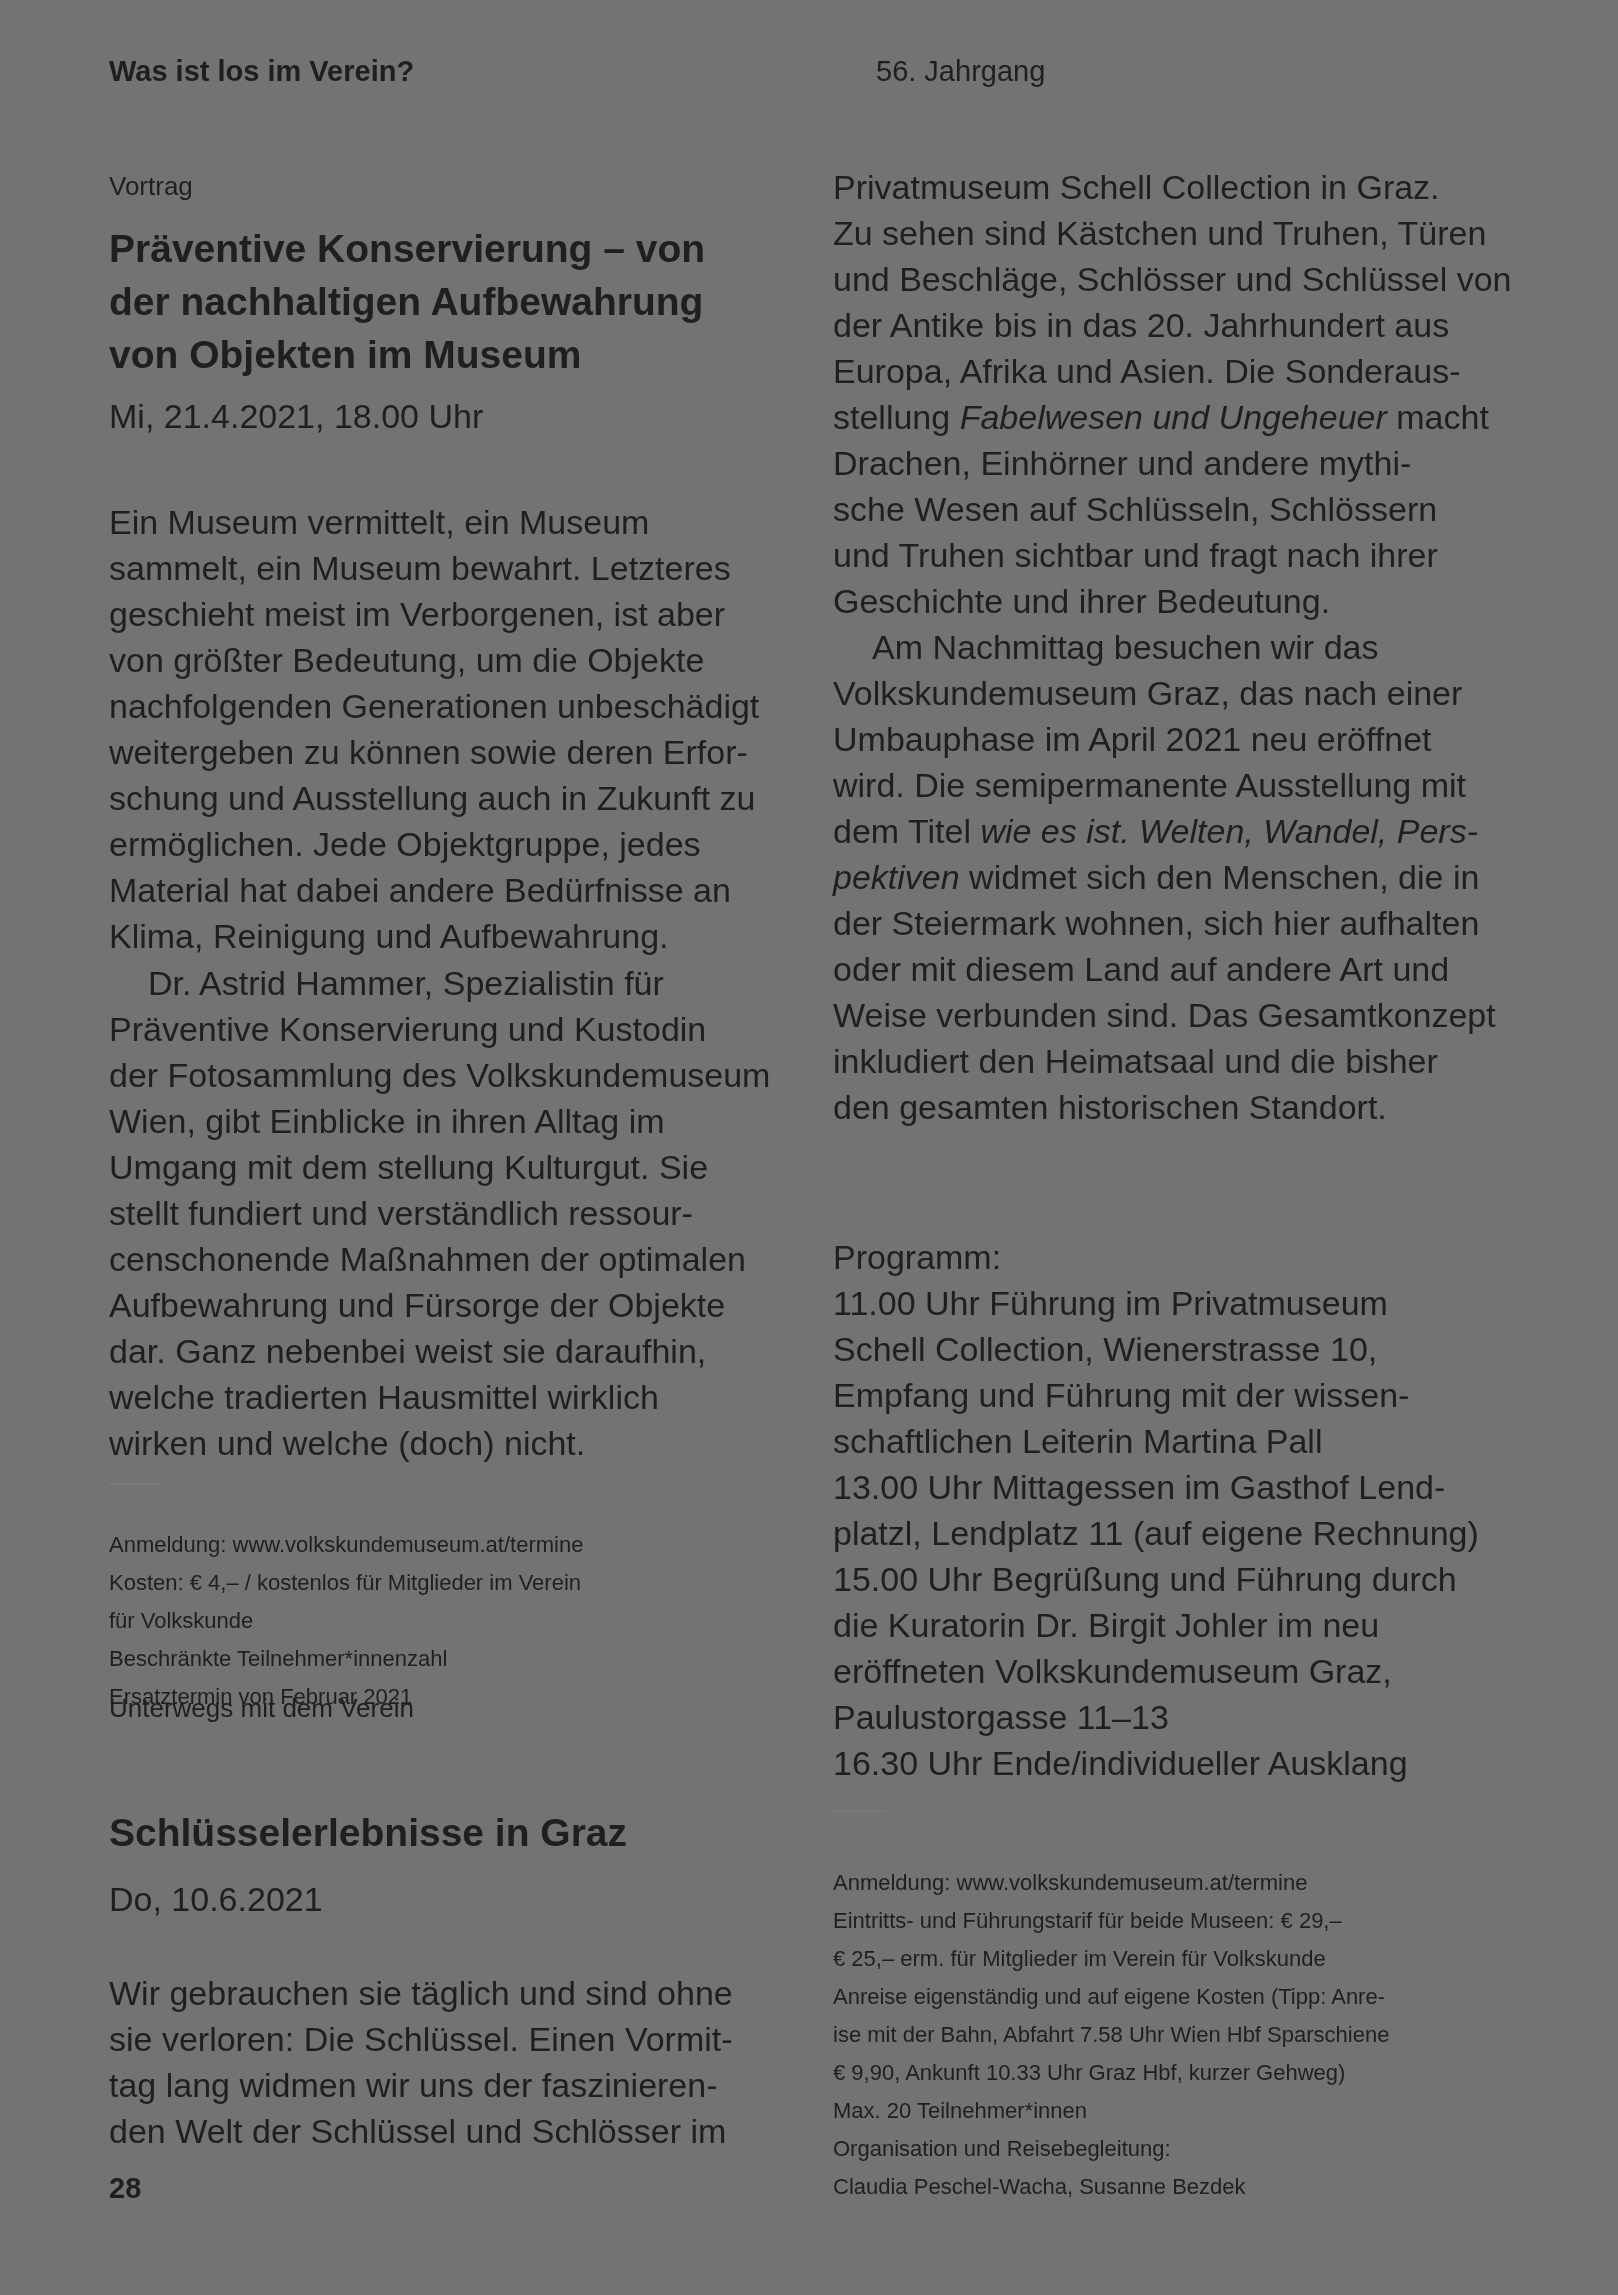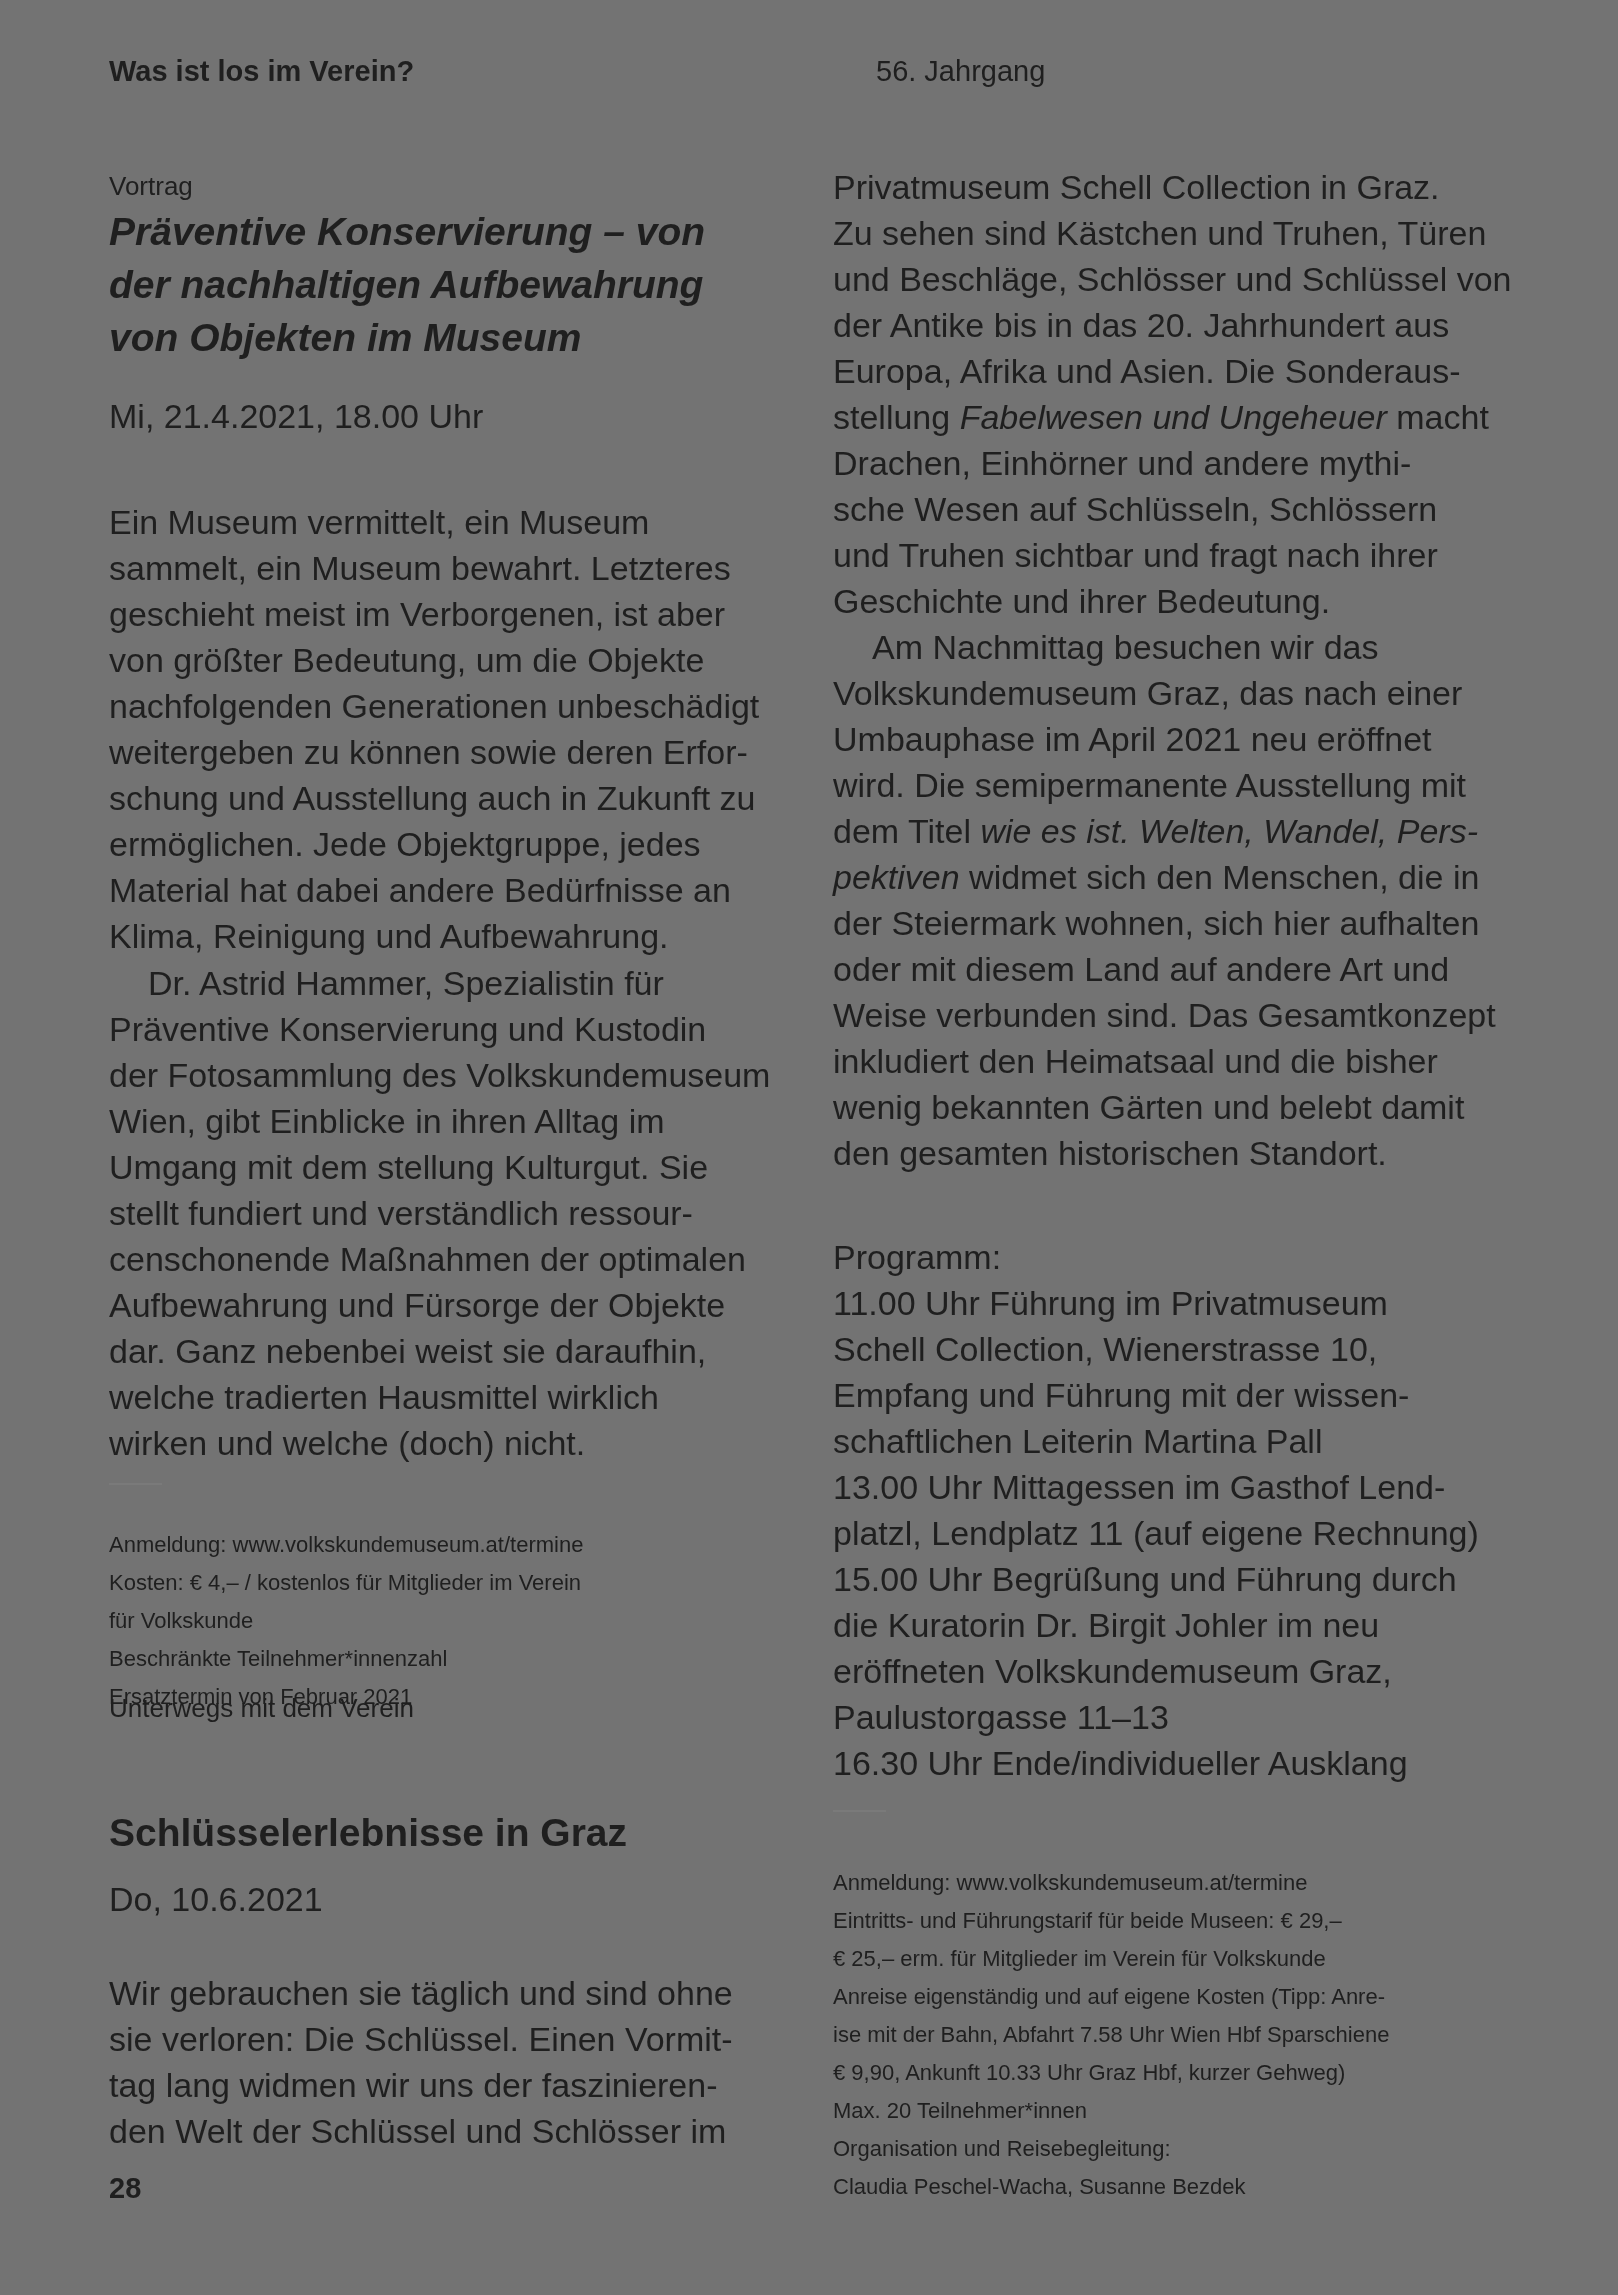--- a/index.html
+++ b/index.html
@@ -33,21 +33,21 @@
 </head>
 <body>
 
 <div class="page">
 
   <div class="abs page-header bold" style="left:109px; top:55px;">Was ist los im Verein?</div>
   <div class="abs page-header" style="left:876px; top:55px;">56. Jahrgang</div>
 
   <div class="abs kicker line" style="left:109px; top:160px;">Vortrag</div>
 
-  <div class="abs" style="left:109px; top:205px;font-style:italic;">
+  <div class="abs" style="left:109px; top:222px;">
     <div class="headline line">Präventive Konservierung – von</div>
     <div class="headline line">der nachhaltigen Aufbewahrung</div>
     <div class="headline line">von Objekten im Museum</div>
   </div>
 
   <div class="abs date-line line" style="left:109px; top:393px;">Mi, 21.4.2021, 18.00 Uhr</div>
 
   <div class="abs body-text" style="left:109px; top:499px;">
     <div class="line">Ein Museum vermittelt, ein Museum</div>
     <div class="line">sammelt, ein Museum bewahrt. Letzteres</div>
@@ -112,21 +112,20 @@
     <div class="line indent">Am Nachmittag besuchen wir das</div>
     <div class="line">Volkskundemuseum Graz, das nach einer</div>
     <div class="line">Umbauphase im April 2021 neu eröffnet</div>
     <div class="line">wird. Die semipermanente Ausstellung mit</div>
     <div class="line"><span>dem Titel </span><span class="it">wie es ist. Welten, Wandel, Pers-</span><span></span></div>
     <div class="line"><span class="it">pektiven</span><span> widmet sich den Menschen, die in</span></div>
     <div class="line">der Steiermark wohnen, sich hier aufhalten</div>
     <div class="line">oder mit diesem Land auf andere Art und</div>
     <div class="line">Weise verbunden sind. Das Gesamtkonzept</div>
     <div class="line">inkludiert den Heimatsaal und die bisher</div>
-    <div class="line">wenig bekannten Gärten und belebt damit</div>
     <div class="line">den gesamten historischen Standort.</div>
   </div>
 
   <div class="abs body-text" style="left:833px; top:1234px;">
     <div class="line">Programm:</div>
     <div class="line">11.00 Uhr Führung im Privatmuseum</div>
     <div class="line">Schell Collection, Wienerstrasse 10,</div>
     <div class="line">Empfang und Führung mit der wissen-</div>
     <div class="line">schaftlichen Leiterin Martina Pall</div>
     <div class="line">13.00 Uhr Mittagessen im Gasthof Lend-</div>

